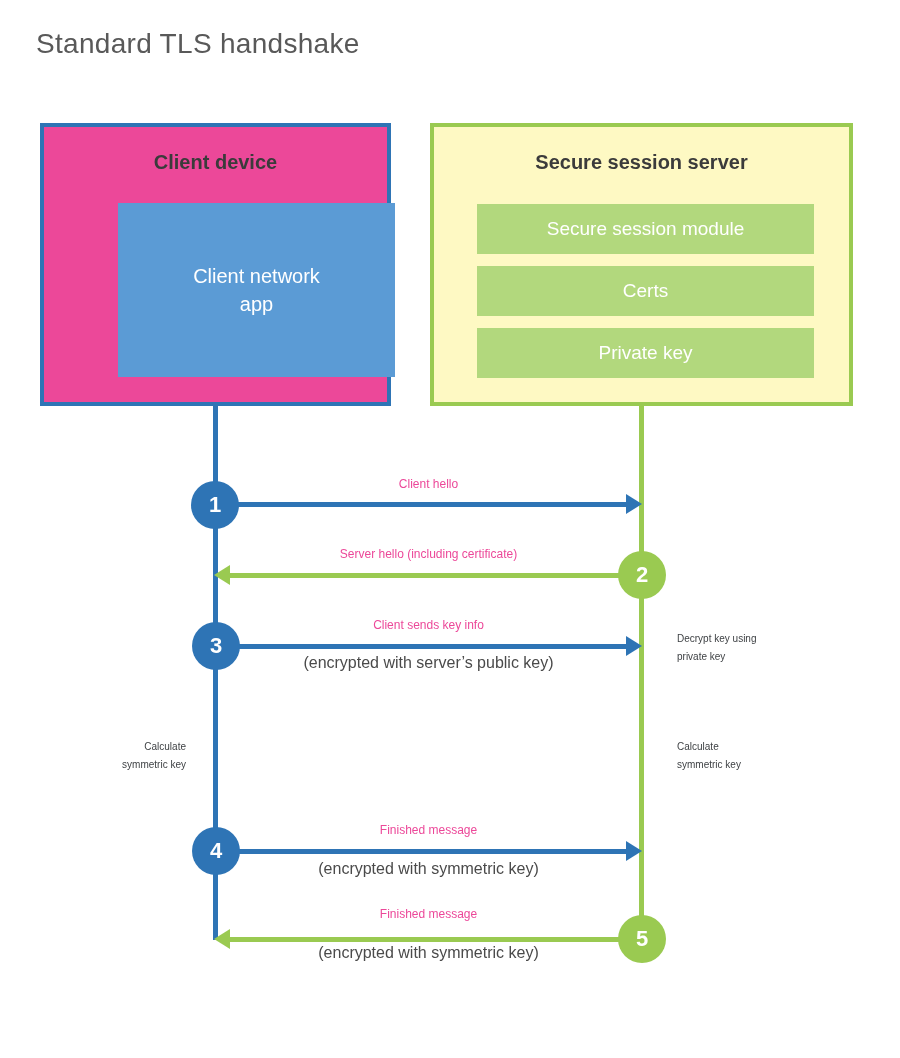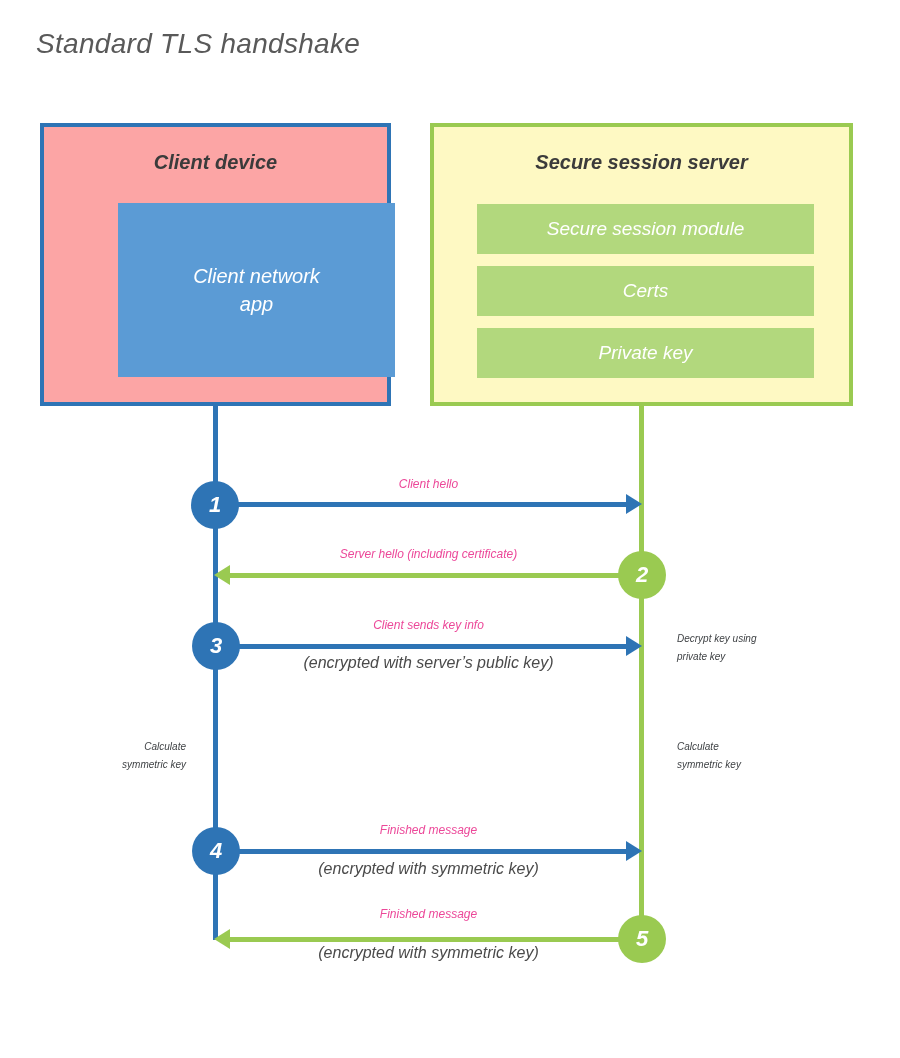--- a/index.html
+++ b/index.html
@@ -1,29 +1,29 @@
 <!DOCTYPE html>
 <html><head>
 <meta charset="utf-8">
 <style>
   html,body{margin:0;padding:0;background:#ffffff;}
   .canvas{
     position:relative;width:900px;height:1058px;background:#ffffff;overflow:hidden;
     font-family:"Liberation Sans","DejaVu Sans",sans-serif;
   }
-  .abs{position:absolute;font-style:italic;}
+  .abs{position:absolute;}
 
   .diagram-title{
     left:36px;top:28px;font-size:28px;font-weight:300;color:#595959;letter-spacing:.3px;
   }
 
   
   .client-box{
     left:40px;top:123px;width:351px;height:283px;box-sizing:border-box;
-    border:4px solid #2e74b5;background:#fca5a5;
+    border:4px solid #2e74b5;background:#ec4899;
   }
   .server-box{
     left:430px;top:123px;width:423px;height:283px;box-sizing:border-box;
     border:4px solid #9aca51;background:#fef9c3;
   }
   .box-title{
     left:0;top:24px;width:100%;text-align:center;
     font-size:20px;font-weight:bold;color:#3b3b3b;
   }
   .client-app-box{

